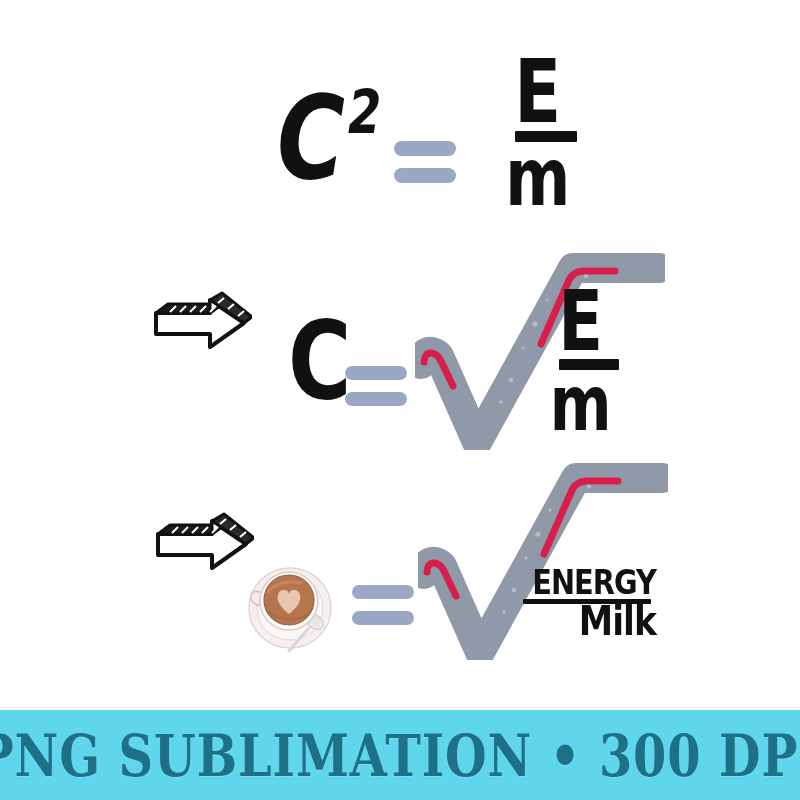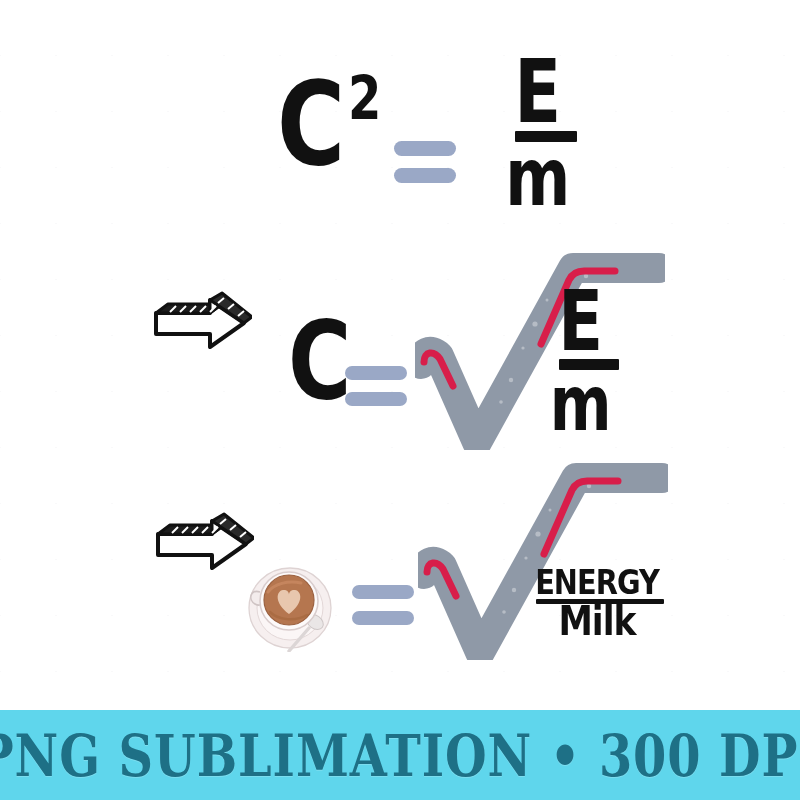--- a/index.html
+++ b/index.html
@@ -81,21 +81,21 @@
     text-shadow:0 1px 0 rgba(255,255,255,.18);
   }
 </style>
 </head>
 <body>
 
 <div id="artboard">
 
   <div class="row" style="left:0;top:0;width:800px;height:240px;">
 
-    <div style="position:absolute;left:277px;top:78px;">
+    <div style="position:absolute;left:277px;top:92px;font-style:italic;">
       <span class="glyph" style="font-size:116px;">C</span><span class="glyph" style="font-size:60px;vertical-align:top;position:relative;top:-4px;left:-12px;">2</span>
     </div>
 
     <div class="eq" style="left:394px;top:141px;">
       <span style="width:62px;height:15px;"></span>
       <span style="width:62px;height:15px;margin-top:12px;"></span>
     </div>
 
     <div class="frac" style="position:absolute;left:505px;top:57px;width:82px;">
       <span class="num glyph" style="font-size:88px;">E</span>
@@ -227,21 +227,21 @@
           <circle cx="86" cy="150" r="1.8"></circle>
           <circle cx="171" cy="24" r="2.2"></circle>
           <circle cx="196" cy="19" r="1.7"></circle>
           <circle cx="132" cy="48" r="1.5"></circle>
         </g>
         <path d="M9 110 C9 99 19 98 25 107 L38 134" fill="none" stroke="#d81e4a" stroke-width="7" stroke-linecap="round" stroke-linejoin="round"></path>
         <path d="M126 92 L154 28 C157 22 162 19 169 19 L200 19" fill="none" stroke="#d81e4a" stroke-width="7" stroke-linecap="round" stroke-linejoin="round"></path>
       </svg>
     </div>
 
-    <div class="frac" style="position:absolute;left:525px;top:570px;width:150px;">
+    <div class="frac" style="position:absolute;left:512px;top:570px;width:150px;text-align:right;">
       <span class="num glyph" style="font-size:30px;letter-spacing:-1px;transform:scaleX(.96) scaleY(1.15);">ENERGY</span>
       <span class="bar" style="width:128px;height:5px;margin-top:5px;margin-bottom:4px;"></span>
       <span class="den glyph" style="font-size:36px;letter-spacing:-1px;transform:scaleX(.96) scaleY(1.12);">Milk</span>
     </div>
   </div>
 
 </div>
 
 <div id="banner">
   <span id="banner-text">PNG SUBLIMATION • 300 DPI</span>

